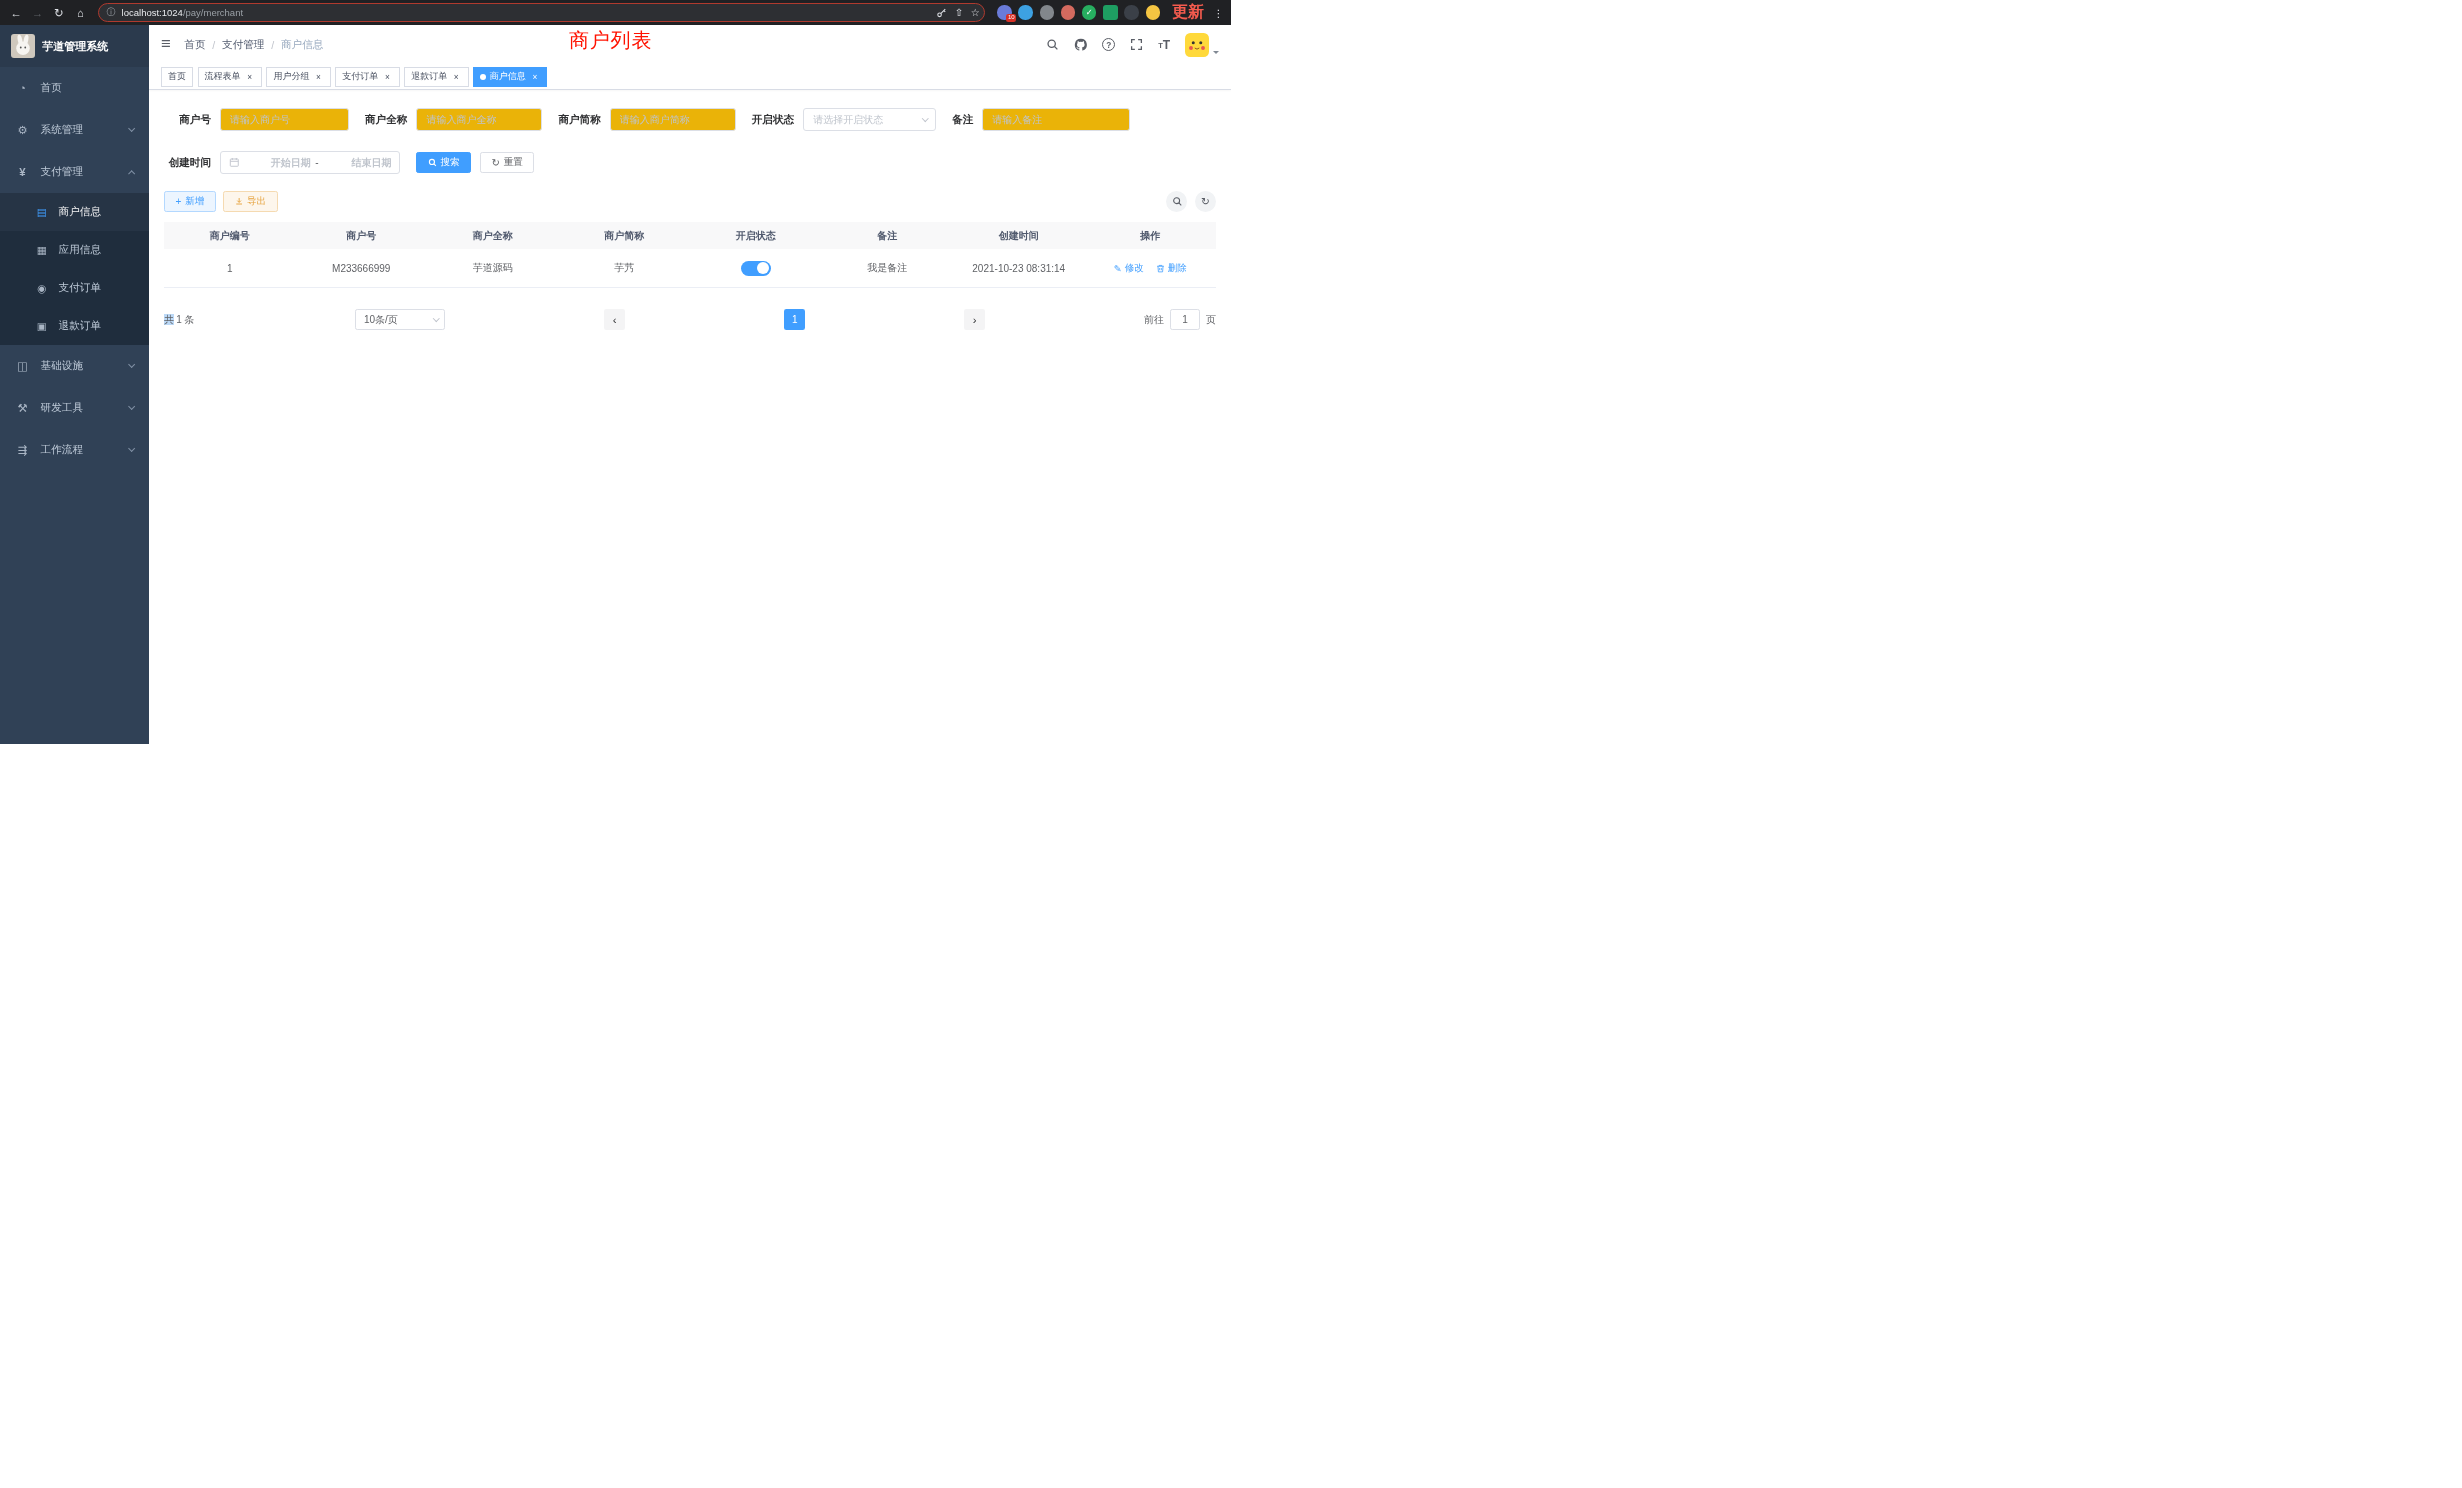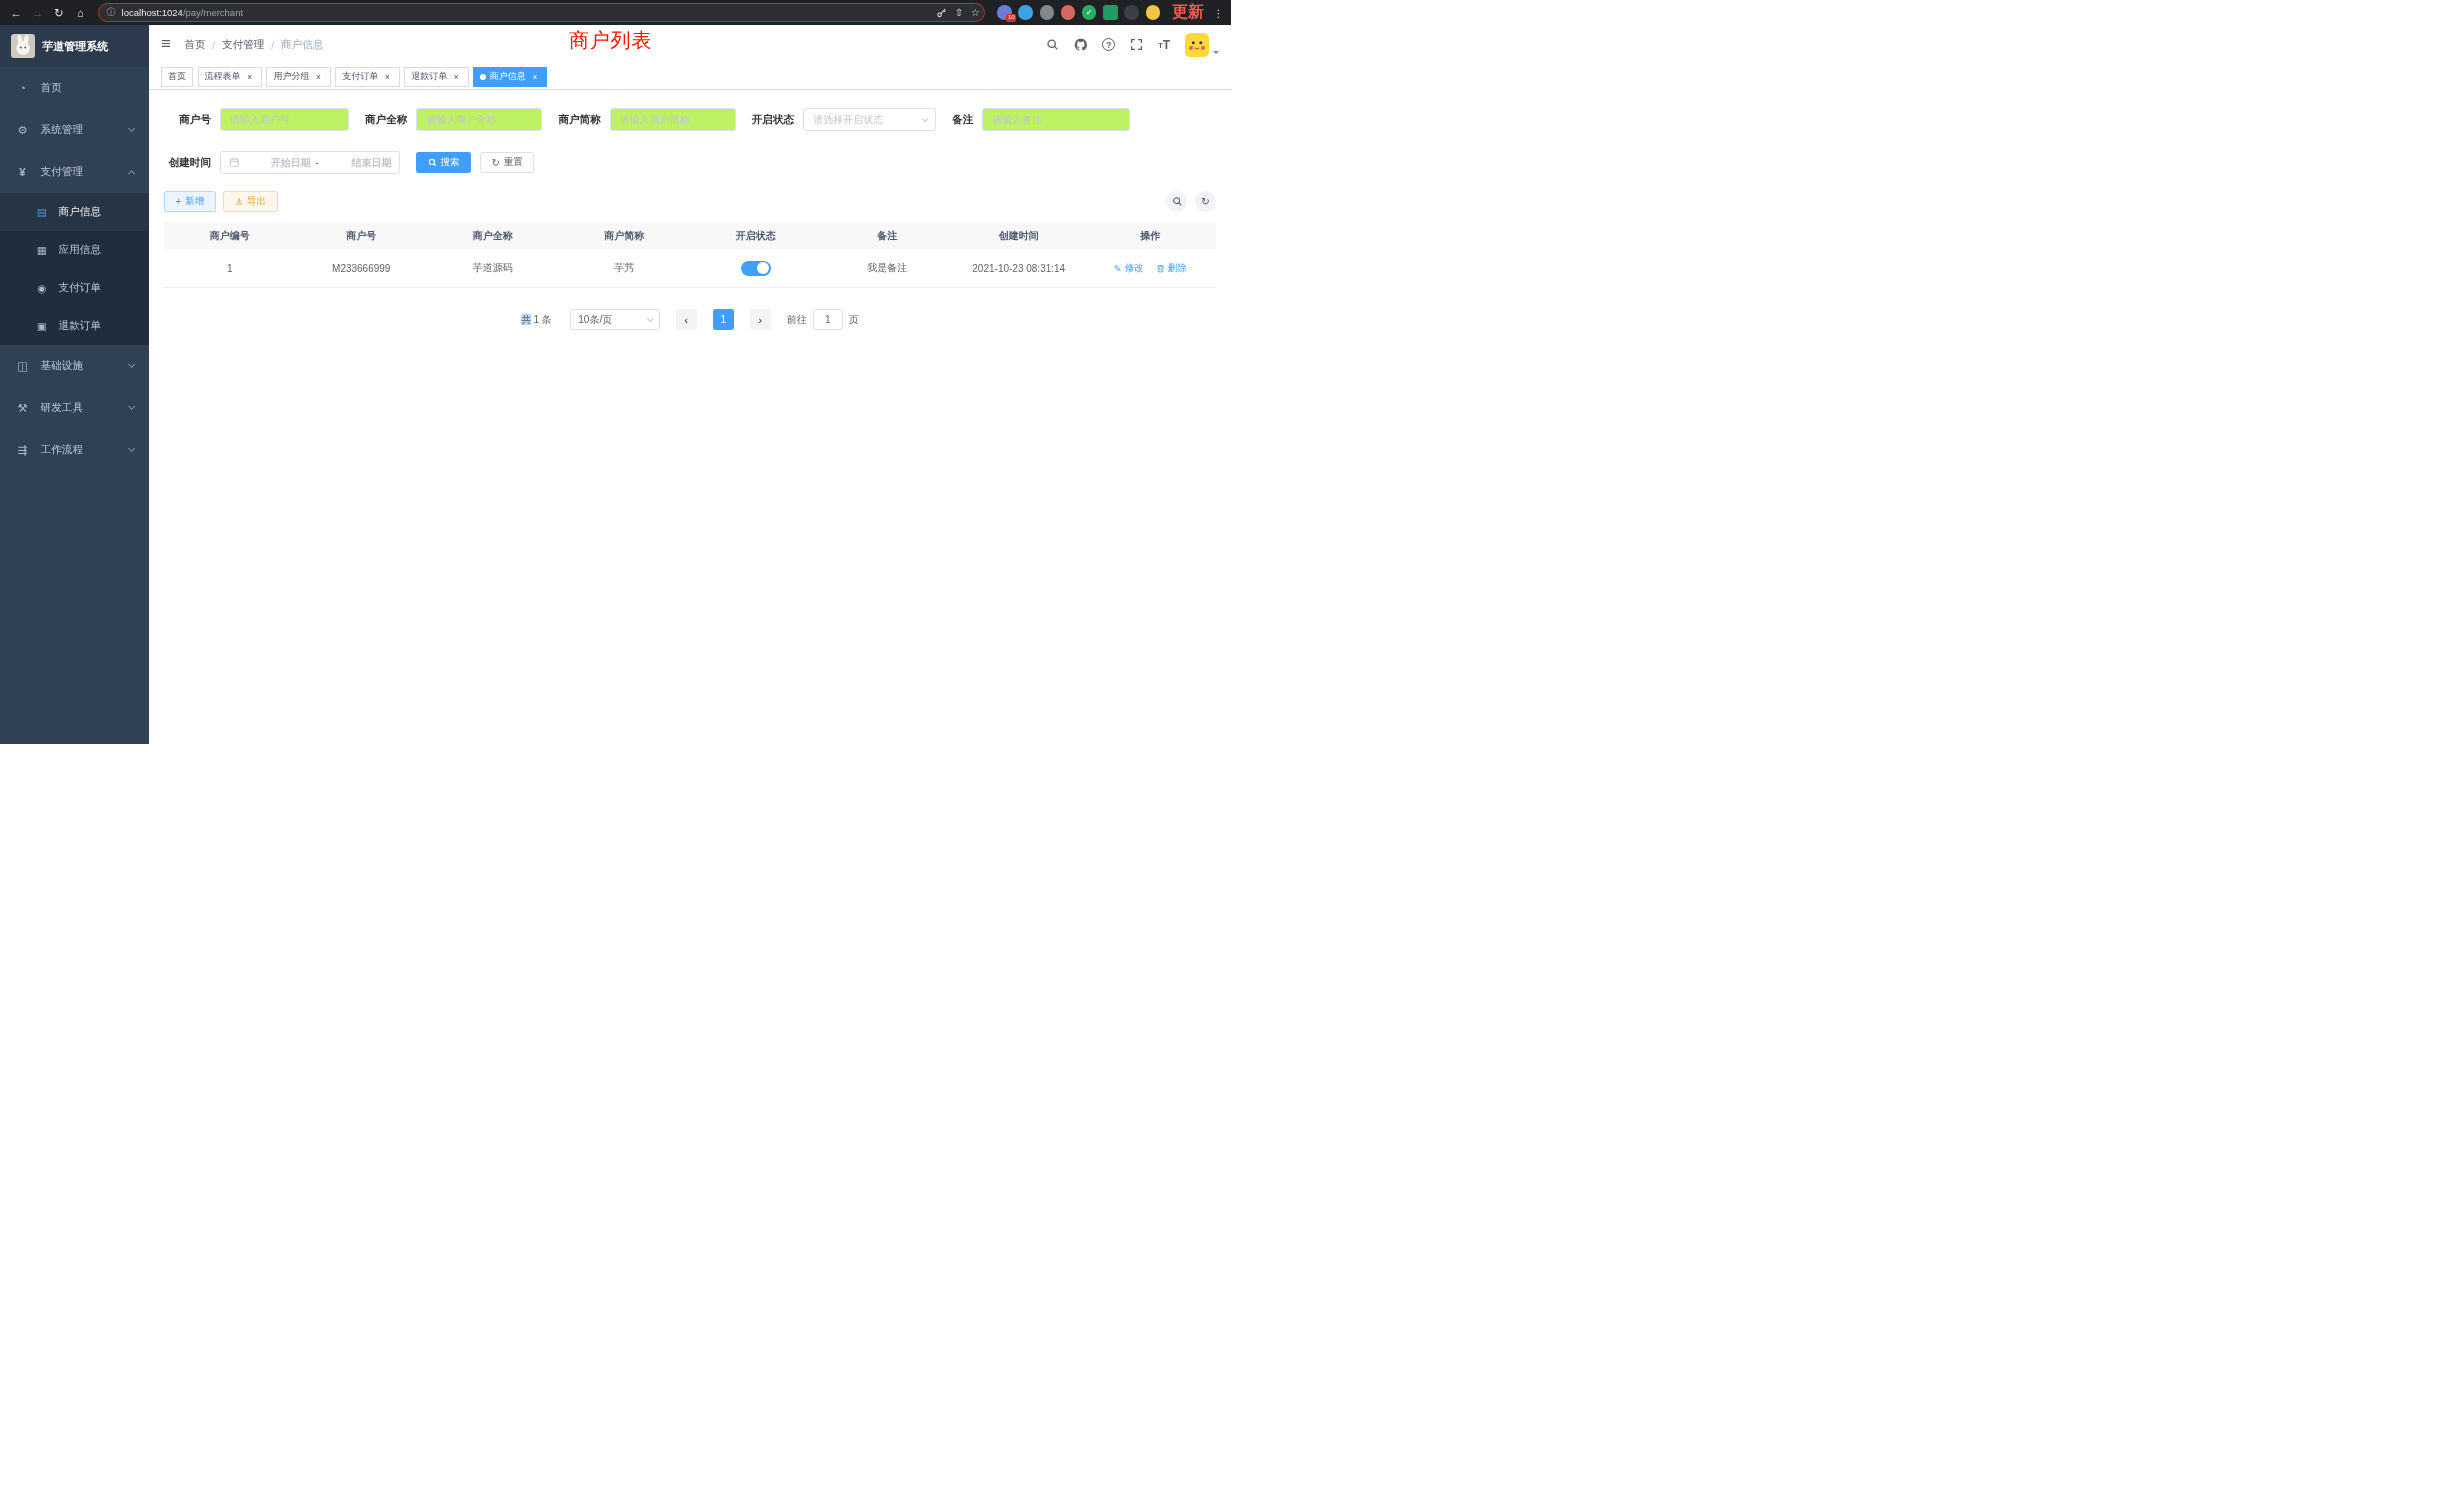--- a/index.html
+++ b/index.html
@@ -67,21 +67,21 @@
   .tag .x { font-size:8.3px; width:10.6px; height:10.6px; border-radius:50%; display:flex; align-items:center; justify-content:center; }
   .tag.active { background:#409eff; border-color:#409eff; color:#fff; }
   .tag.active .dot { width:6px; height:6px; border-radius:50%; background:#fff; }
 
   
   .content { padding:18px 15px 0; flex:1; }
   .filters-row { display:flex; align-items:center; margin-bottom:20px; }
   .f-item { display:flex; align-items:center; margin-right:16px; }
   .f-label { font-size:10.6px; font-weight:700; color:#303133; margin-right:9px; white-space:nowrap; }
   .f-label.w { min-width:47px; text-align:right; }
-  .inp { height:23px; border:0.8px solid #dcdfe6; border-radius:3px; padding:8px 9px; font-size:10px; color:#606266; outline:none; background:#bef264; }
+  .inp { height:23px; border:0.8px solid #dcdfe6; border-radius:3px; padding:8px 9px; font-size:10px; color:#606266; outline:none; background:#eab308; }
   .inp::placeholder { color:#bfc4cc; }
   .select { height:23px; border:0.8px solid #dcdfe6; border-radius:3px; display:flex; align-items:center; justify-content:space-between; padding:0 7.6px 0 9px; font-size:10px; color:#bfc4cc; background:#fff; cursor:pointer; }
   .dchev { width:4.5px; height:4.5px; border-right:1px solid #c0c4cc; border-bottom:1px solid #c0c4cc; transform:rotate(45deg); margin-top:-2.3px; flex:none; }
   .date-range { height:23px; width:180px; border:0.8px solid #dcdfe6; border-radius:3px; display:flex; align-items:center; padding:0 7.6px; font-size:10px; color:#bfc4cc; cursor:pointer; }
   .date-range .sep { color:#606266; margin:0 4.5px; }
   .date-range .d-txt { flex:1; text-align:right;font-weight:bold; }
 
   .btn { height:21px; border-radius:2.3px; border:0.8px solid #dcdfe6; background:#fff; color:#606266; font-size:9.5px; display:inline-flex; align-items:center; gap:3.8px; padding:0 10.6px; cursor:pointer; white-space:nowrap; }
   .btn-primary { background:#409eff; border-color:#409eff; color:#fff; }
   .btn-plain-primary { background:#ecf5ff; border-color:#b3d8ff; color:#409eff; }
@@ -96,21 +96,21 @@
   
   .thead { display:flex; align-items:center; height:27px; background:#f8f8f9; color:#515a6e; font-weight:700; font-size:10px; }
   .cell { flex:1; text-align:center; white-space:nowrap; overflow:hidden; }
   .trow { display:flex; align-items:center; height:39px; border-bottom:0.8px solid #ebeef5; font-size:10px; color:#606266; }
   .switch { width:30px; height:15px; background:#409eff; border-radius:7.6px; position:relative; display:inline-block; vertical-align:middle; cursor:pointer; }
   .switch::after { content:""; position:absolute; top:1.5px; right:1.5px; width:12px; height:12px; border-radius:50%; background:#fff; }
   .ops { display:flex; justify-content:center; gap:12px; }
   .link { color:#409eff; font-size:9.5px; display:inline-flex; align-items:center; gap:3px; cursor:pointer; }
 
   
-  .pagination { display:flex; align-items:center; justify-content:center; margin-top:21px; gap:16px; font-size:10px; color:#606266; }
+  .pagination { display:flex; align-items:center; justify-content:space-between; margin-top:21px; gap:16px; font-size:10px; color:#606266; }
   .total span { margin-right:2.3px; }
   .hl { background:#bcd9f7; }
   .psize { width:90px; height:21px; border:0.8px solid #dcdfe6; border-radius:2.3px; display:flex; align-items:center; justify-content:space-between; padding:0 6px 0 7.6px; color:#606266; cursor:pointer; background:#fff; }
   .pg-btn { width:21px; height:21px; border-radius:2.3px; background:#f4f4f5; display:flex; align-items:center; justify-content:center; color:#303133; font-size:11.4px; cursor:pointer; }
   .pg-cur { width:21px; height:21px; border-radius:2.3px; background:#409eff; color:#fff; display:flex; align-items:center; justify-content:center; font-size:10px; cursor:pointer; }
   .goto { display:flex; align-items:center; gap:6px; }
   .goto-input { width:30px; height:21px; border:0.8px solid #dcdfe6; border-radius:2.3px; text-align:center; font-size:10px; color:#606266; outline:none; }
 
   
   .annotation { position:absolute; left:569px; top:27px; color:#ff1200; font-size:20px; font-weight:500; letter-spacing:0.8px; z-index:50; pointer-events:none; }

